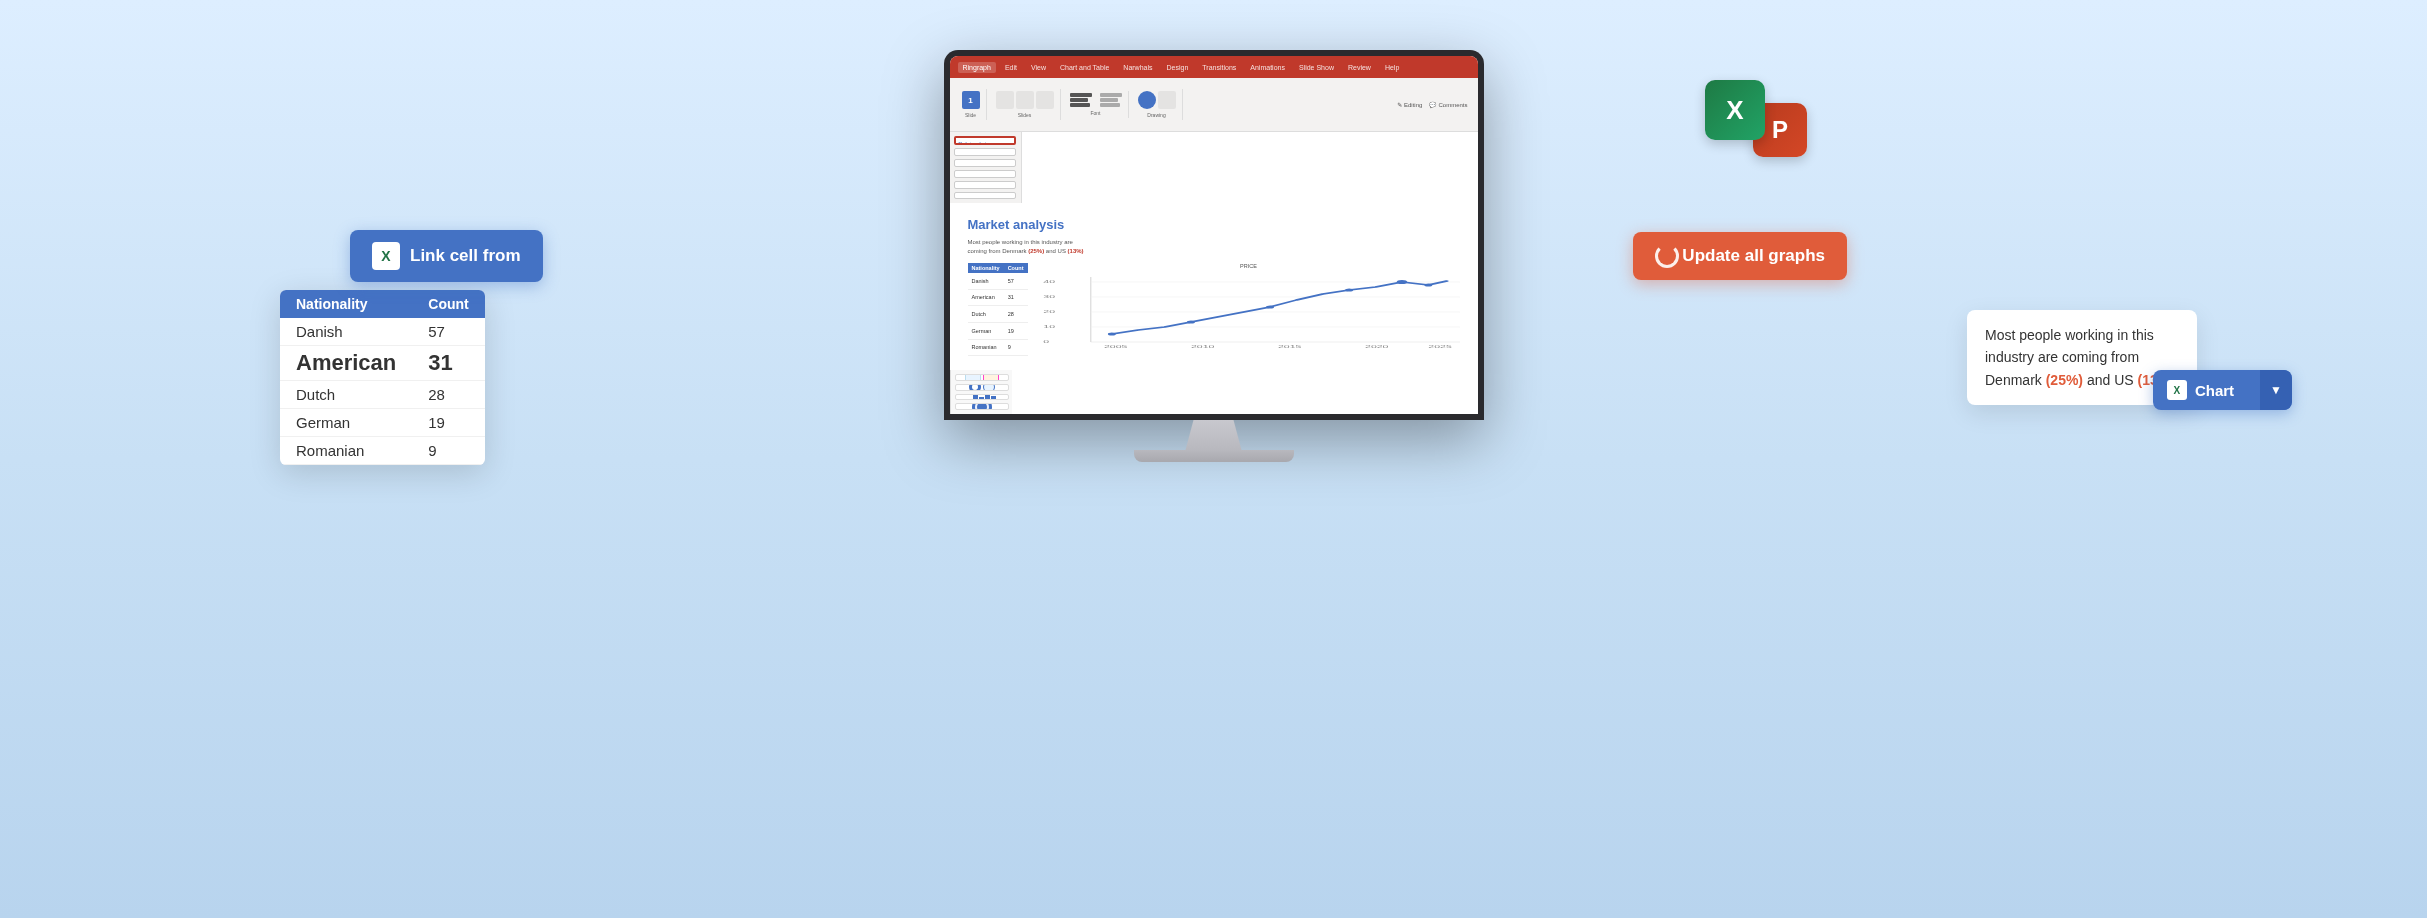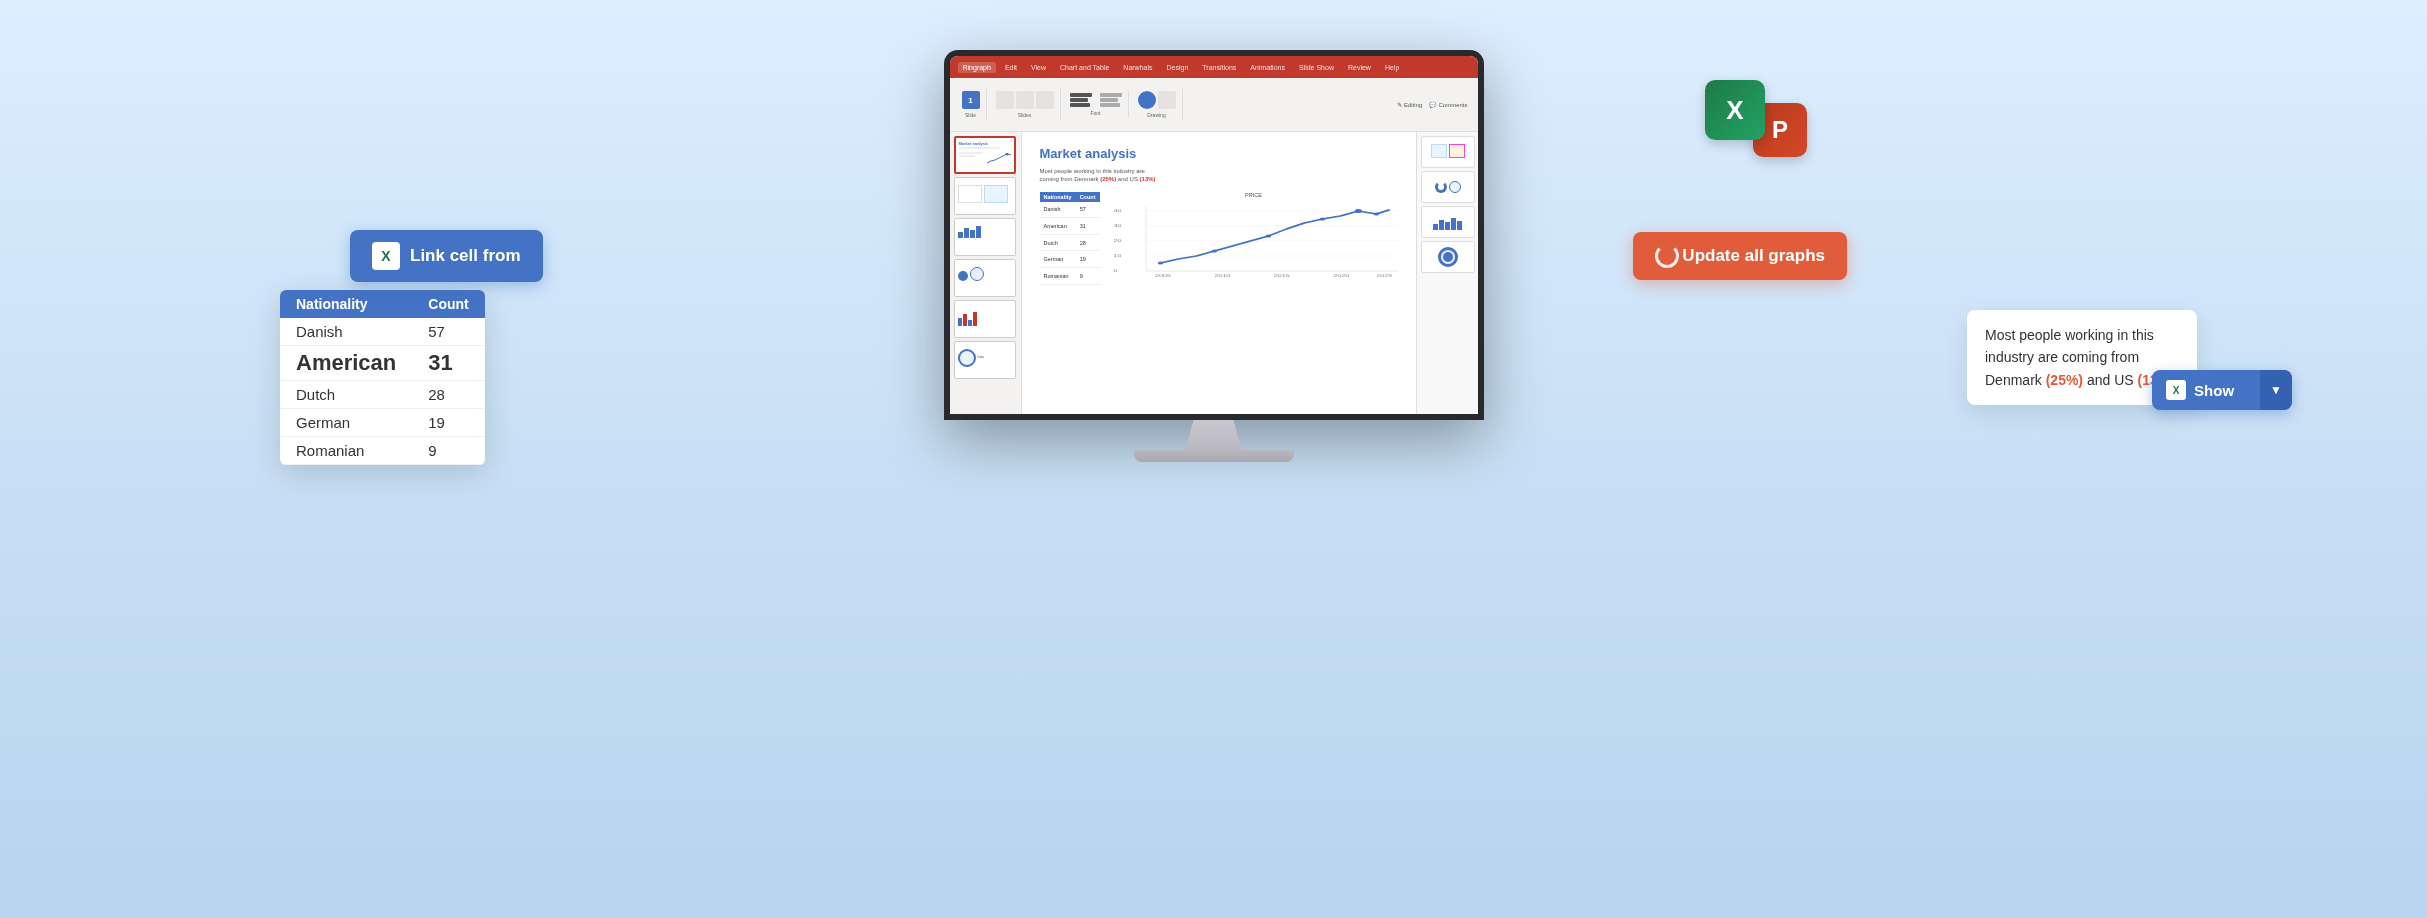--- a/index.html
+++ b/index.html
@@ -95,20 +95,21 @@
     }
 
     .ribbon-row {
       display: flex;
       gap: 2px;
     }
 
     .ppt-body {
       display: flex;
       height: calc(100% - 76px);
+      flex-direction: column;
     }
 
     .ppt-slides-panel {
       width: 72px;
       background: #f3f2f1;
       border-right: 1px solid #ddd;
       overflow-y: auto;
       padding: 4px;
       display: flex;
       flex-direction: column;
@@ -757,18 +758,18 @@
   <div class="powerpoint-icon">P</div>
 </div>
 
 <div class="right-text-block">
   <span>Most people working in this industry are coming from Denmark </span><span class="right-text-highlight">(25%)</span><span> and US </span><span class="right-text-highlight">(13%)</span>
 </div>
 
 <div class="link-btn-right" style="display:flex; align-items:stretch; padding:0; overflow:hidden;">
   <div style="display:flex; align-items:center; gap:8px; padding:10px 14px;">
     <div style="width:20px; height:20px; background:#fff; border-radius:3px; display:flex; align-items:center; justify-content:center; font-size:10px; font-weight:bold; color:#217346;">X</div>
-    <span>Show</span>
+    <span>Chart</span>
   </div>
   <div class="link-btn-dropdown">
     <span style="color:#fff; font-size:12px;">▼</span>
   </div>
 </div>
 
 </body></html>

